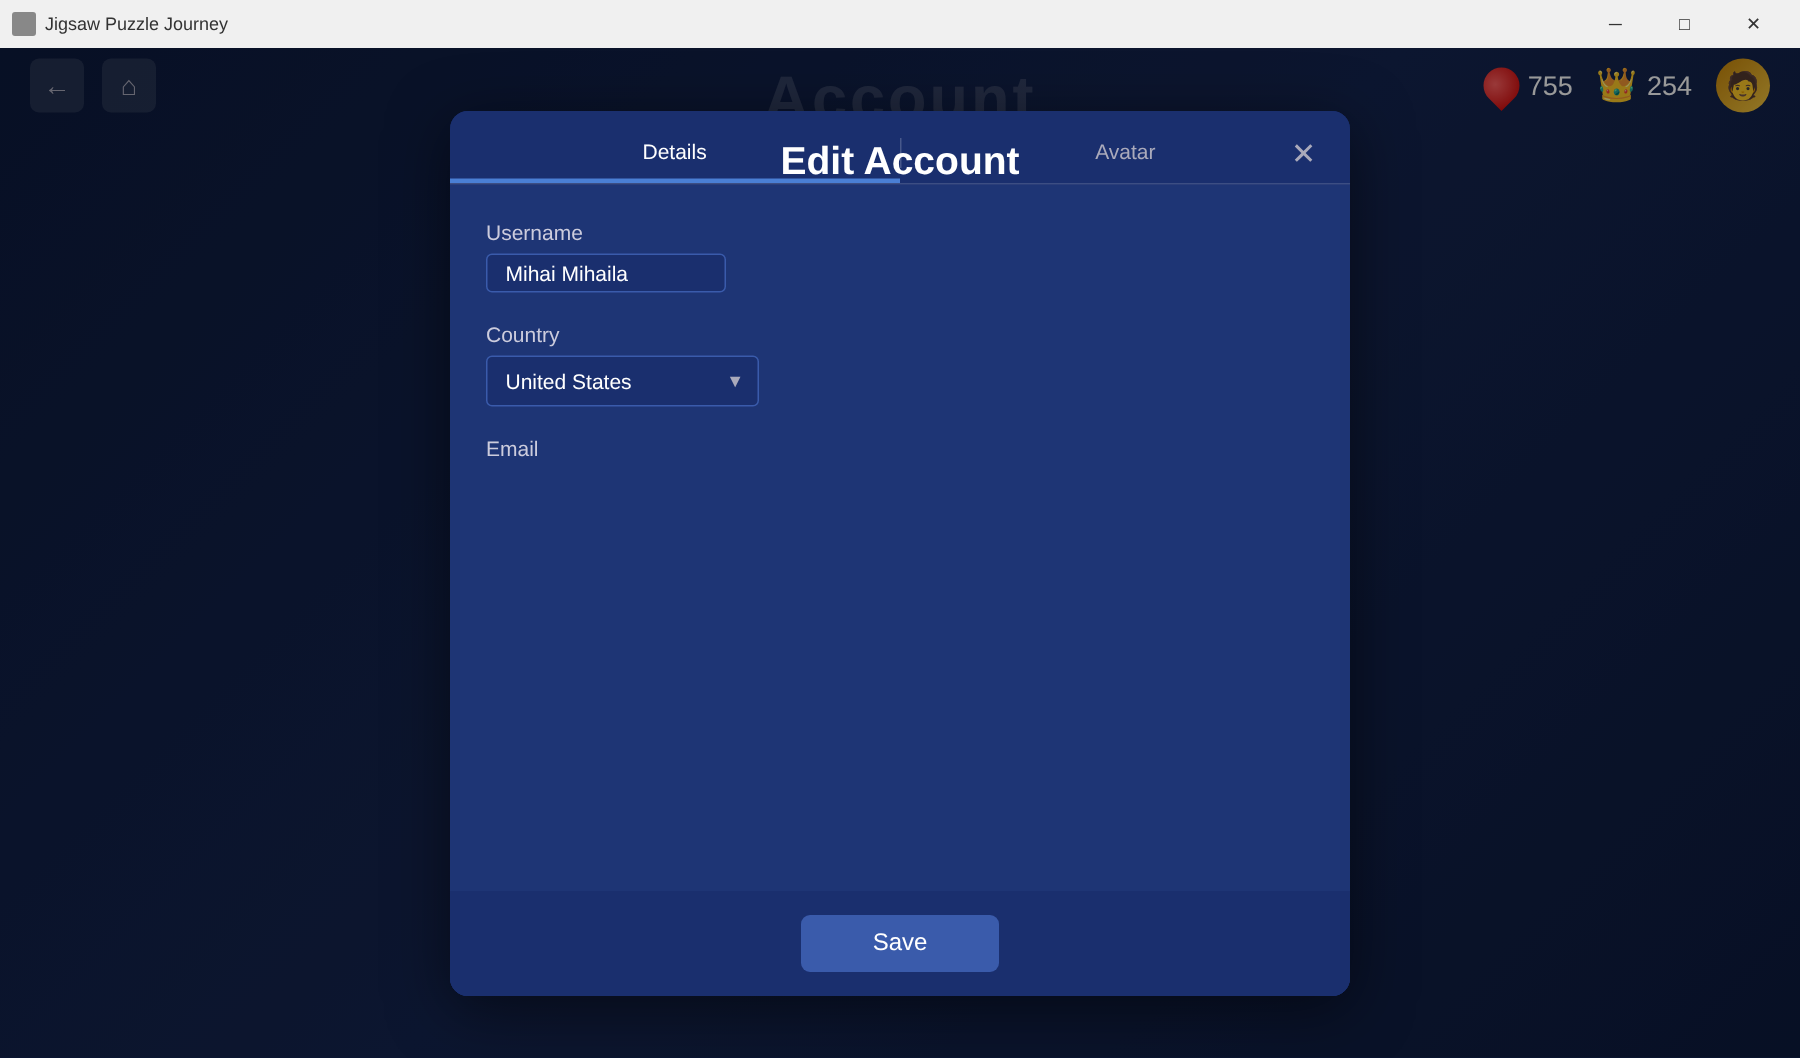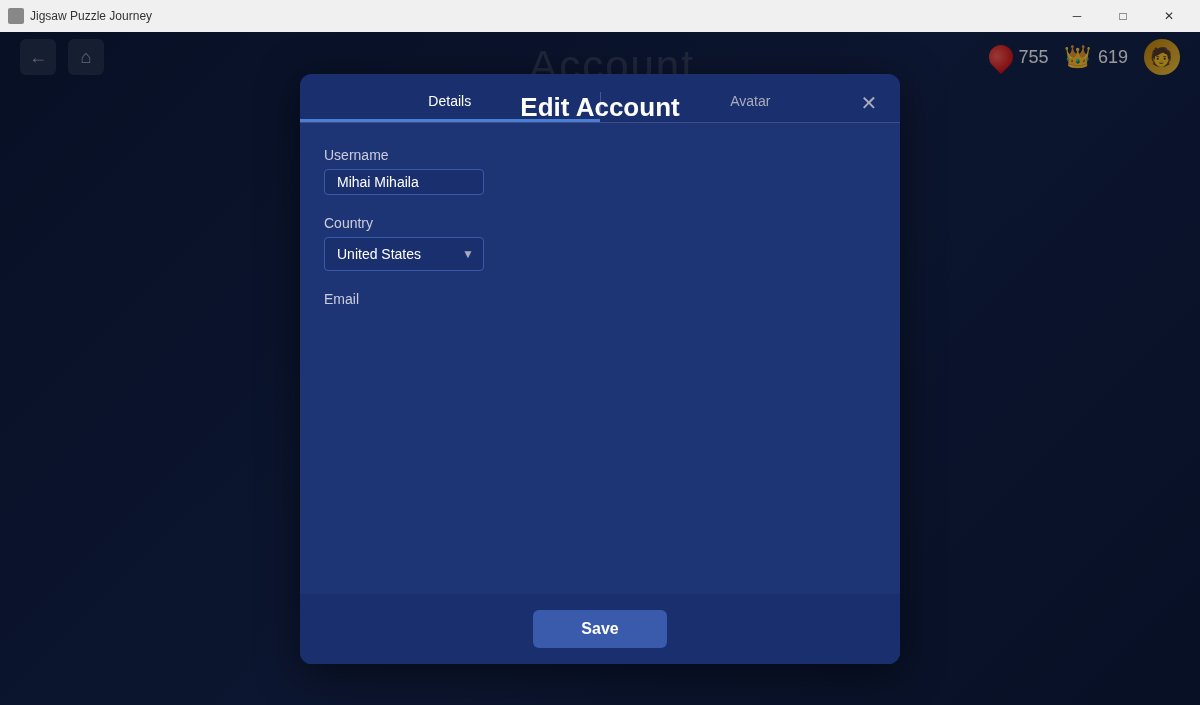--- a/index.html
+++ b/index.html
@@ -99,25 +99,24 @@
       color: #aab;
       font-size: 18px;
     }
 
     .page-title-text {
       position: absolute;
       top: 10px;
       left: 50%;
       transform: translateX(-50%);
       font-size: 42px;
-      font-weight: normal;
+      font-weight: bold;
       color: rgba(255,255,255,0.15);
       letter-spacing: 2px;
       pointer-events: none;
-      margin-left: 12px;
     }
 
     .nav-right {
       display: flex;
       align-items: center;
       gap: 16px;
     }
     .stat-item {
       display: flex;
       align-items: center;
@@ -255,21 +254,21 @@
       padding: 4px 12px;
       background: #1a2f6e;
       border: 1px solid #3a5bab;
       border-radius: 4px;
       color: white;
       font-size: 14px;
       outline: none;
     }
     .form-select-wrapper {
       position: relative;
-      width: 160px;
+      width: 182px;
     }
     .form-select {
       width: 100%;
       padding: 8px 32px 8px 12px;
       background: #1a2f6e;
       border: 1px solid #3a5bab;
       border-radius: 4px;
       color: white;
       font-size: 14px;
       outline: none;
@@ -297,21 +296,21 @@
       justify-content: center;
       background: #1a2f6e;
     }
     .save-btn {
       padding: 10px 48px;
       background: #3a5bab;
       border: none;
       border-radius: 6px;
       color: white;
       font-size: 16px;
-      font-weight: 700;
+      font-weight: 400;
       cursor: pointer;
     }
   </style>
 </head>
 <body>
 
 <div class="title-bar">
   <div class="title-bar-left">
     <div class="title-bar-icon"></div>
     <span class="title-bar-title">Jigsaw Puzzle Journey</span>
@@ -337,21 +336,21 @@
 
     <div class="page-title-text">Account</div>
 
     <div class="nav-right">
       <div class="stat-item">
         <div class="gem-icon"></div>
         <span>755</span>
       </div>
       <div class="stat-item">
         <span class="crown-icon">👑</span>
-        <span>619</span>
+        <span>254</span>
       </div>
       <div class="profile-icon">
         <span>🧑</span>
       </div>
     </div>
   </div>
 
   <div class="modal-overlay">
     <div class="modal">
 

